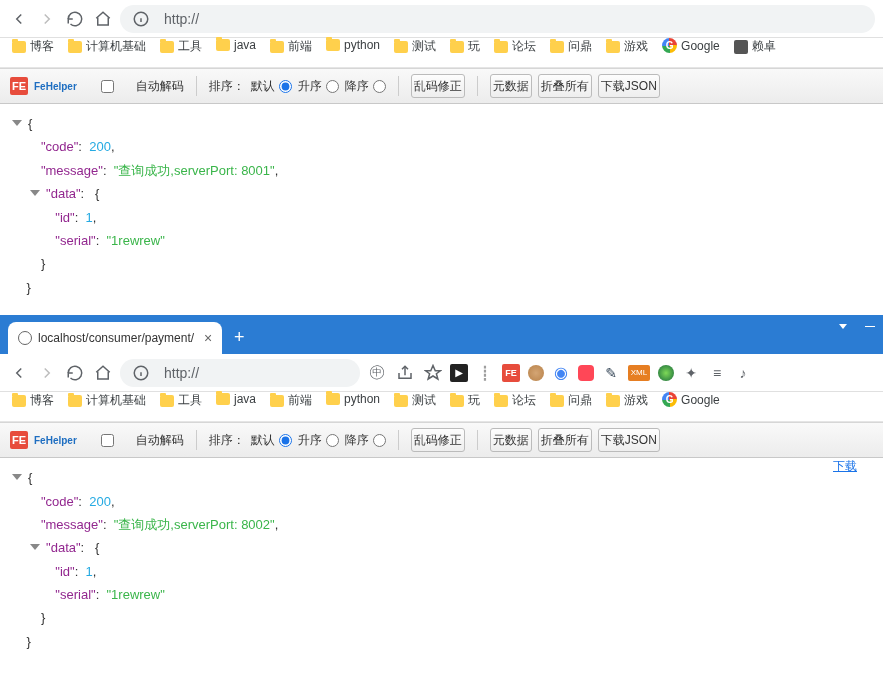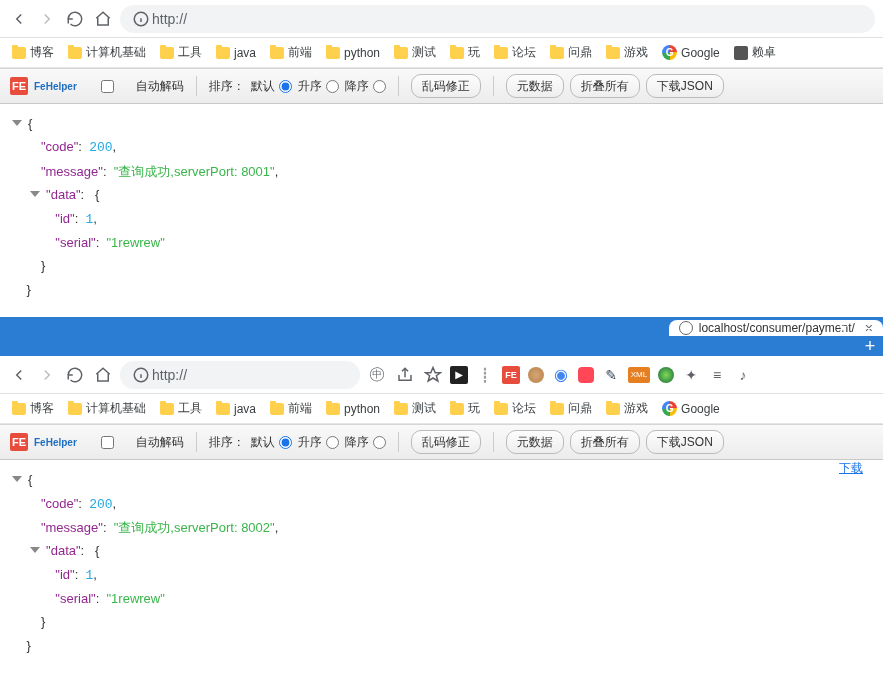--- a/index.html
+++ b/index.html
@@ -10,29 +10,29 @@
 
 
 .navbar {
   display:flex; align-items:center; height:38px; background:#fff;
   border-bottom:1px solid #e0e0e0; padding:0 8px; gap:6px;
 }
 .nav-icon { width:22px; height:22px; display:flex; align-items:center; justify-content:center; color:#5f6368; font-size:16px; }
 .nav-icon svg { width:18px; height:18px; }
 .url-pill {
   display:flex; align-items:center; background:#f1f3f4; border-radius:14px;
-  height:28px; padding:0 10px; flex:1; gap:0; font-size:14px; color:#333;
+  height:28px; padding:0 10px; flex:1; gap:12px; font-size:14px; color:#333;
 }
 .url-pill .info { color:#666; }
 .url-http { color:#5f6368; }
 .url-path { color:#202124; }
 
 
 .bookmarks {
-  display:flex; align-items:center; height:30px; padding:0 12px; gap:14px;
+  display:flex; align-items:flex-start; height:30px; padding:0 12px; gap:14px;
   font-size:12px; color:#3c4043; background:#fff; border-bottom:1px solid #e5e5e5;
 }
 .bm { display:flex; align-items:center; gap:4px; white-space:nowrap; }
 .folder { width:14px; height:12px; background:#ffd04c; border-radius:2px; position:relative; }
 .folder:before { content:''; position:absolute; top:-2px; left:0; width:6px; height:3px; background:#ffd04c; border-radius:1px 1px 0 0; }
 .google-g {
   width:15px; height:15px; border-radius:50%;
   background:conic-gradient(#ea4335 0 90deg,#fbbc05 90deg 180deg,#34a853 180deg 270deg,#4285f4 270deg 360deg);
   position:relative;
 }
@@ -47,55 +47,55 @@
   font-size:12px; color:#333;
 }
 .fe-logo { width:18px; height:18px; background:#e74c3c; color:#fff; font-size:11px; font-weight:bold; display:flex; align-items:center; justify-content:center; border-radius:2px; }
 .fe-title { color:#1e6ec1; font-weight:bold; font-size:10px; margin-right:18px; }
 .sep { width:1px; height:20px; background:#ccc; margin:0 6px; }
 .fe-check { display:flex; align-items:center; gap:22px; }
 .fe-check input { width:13px; height:13px; }
 .radio-grp { display:flex; align-items:center; gap:4px; }
 .radio-grp input { width:13px; height:13px; accent-color:#1a73e8; }
 .fe-btn {
-  height:24px; padding:0 10px; font-size:12px; background:linear-gradient(#fdfdfd,#eee);
-  border:1px solid #bbb; border-radius:10px; color:#333;
+  height:24px; padding:0 2px; font-size:12px; background:linear-gradient(#fdfdfd,#eee);
+  border:1px solid #bbb; border-radius:3px; color:#333;
 }
 
 
 .json-view { padding:8px 12px 16px; font-family:Consolas,Monaco,monospace; font-size:13px; line-height:1.8; }
 .j-row { white-space:pre; }
 .j-arrow { display:inline-block; width:0; height:0; border-left:5px solid transparent; border-right:5px solid transparent; border-top:6px solid #888; margin-right:6px; vertical-align:2px; }
 .j-key { color:#92278f; }
 .j-colon { color:#333; }
-.j-num { color:#25aae2;font-family:Liberation Mono, monospace; }
+.j-num { color:#25aae2; }
 .j-str { color:#3ab54a; }
 .j-brace { color:#333; }
 
 
 .window2 { border-top:3px solid #2b7cd3; }
 .tabstrip {
-  background:#2b7cd3; height:36px; display:flex; align-items:flex-end; padding-left:8px; position:relative;flex-direction:column;
+  background:#2b7cd3; height:36px; display:flex; align-items:flex-end; padding-left:8px; position:relative;
 }
 .tab {
   background:#fff; border-radius:8px 8px 0 0; height:32px; display:flex; align-items:center;
   padding:0 10px; gap:6px; font-size:12px; color:#333; max-width:230px;
 }
 .globe { width:14px; height:14px; border:1.5px solid #666; border-radius:50%; position:relative; }
 .tab-close { font-size:14px; color:#666; margin-left:4px; }
 .plus-tab { width:26px; height:26px; display:flex; align-items:center; justify-content:center; color:#fff; font-size:18px; margin-left:4px; margin-bottom:4px; }
 .win-ctrl { position:absolute; right:8px; top:6px; display:flex; gap:18px; color:#fff; font-size:13px; align-items:center; }
 .caret-down { width:0; height:0; border-left:4px solid transparent; border-right:4px solid transparent; border-top:5px solid #fff; }
 .minline { width:10px; height:1px; background:#fff; }
 
 .nav2 { display:flex; align-items:center; height:38px; background:#fff; border-bottom:1px solid #e0e0e0; padding:0 8px; gap:6px; }
 .ext-icon { width:18px; height:18px; display:flex; align-items:center; justify-content:center; font-size:14px; }
 .ext-row { display:flex; align-items:center; gap:8px; }
 
-.download-link { position:absolute; right:20px; color:#1a73e8; font-size:12px; text-decoration:underline; }
+.download-link { position:absolute; right:26px; color:#1a73e8; font-size:12px; text-decoration:underline; }
 .json-wrap { position:relative; }
 </style>
 </head>
 <body>
 
 <div class="browser-top">
 
   <div class="navbar">
     <span class="nav-icon">
       <svg viewBox="0 0 24 24" fill="none" stroke="#5f6368" stroke-width="2">

